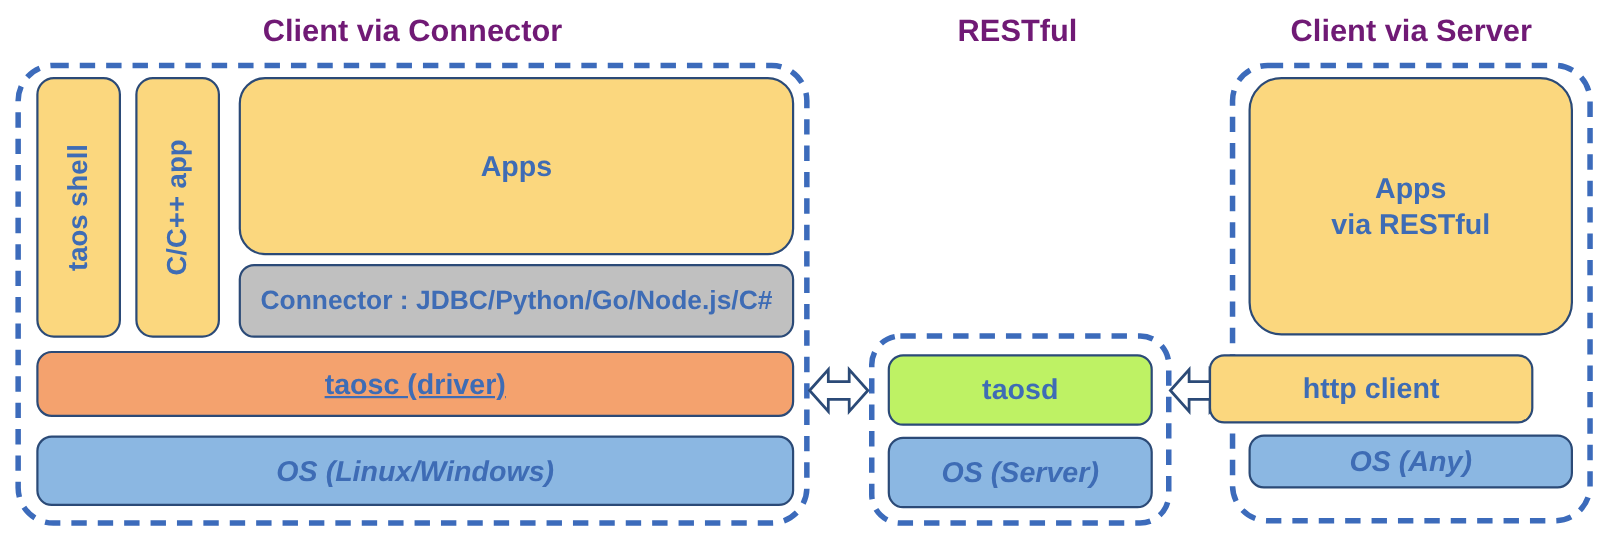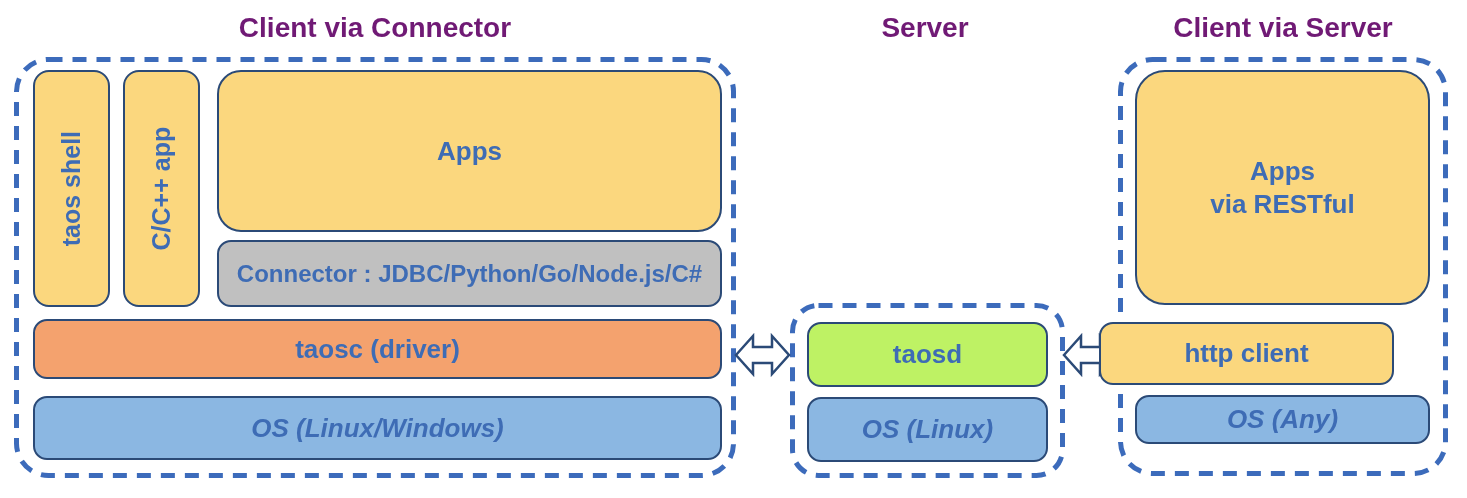--- a/index.html
+++ b/index.html
@@ -54,21 +54,21 @@
   .box-taos-shell { left: 33px;  top: 70px;  width: 77px;  height: 237px; border-radius: 16px; }
   .box-cpp-app    { left: 123px; top: 70px;  width: 77px;  height: 237px; border-radius: 16px; }
   .vertical-label {
     white-space: nowrap;
     transform: rotate(-90deg);
     font-size: 25px;
   }
 
   .box-apps       { left: 217px; top: 70px;  width: 505px; height: 162px; border-radius: 24px; }
   .box-connector  { left: 217px; top: 240px; width: 505px; height: 67px;  border-radius: 14px; font-size: 24px; text-align: right; }
-  .box-taosc      { left: 33px;  top: 319px; width: 689px; height: 60px;  border-radius: 14px; }
+  .box-taosc      { left: 33px;  top: 319px; width: 689px; height: 60px;  border-radius: 14px; text-decoration: underline; }
   .box-os-left    { left: 33px;  top: 396px; width: 689px; height: 64px;  border-radius: 14px; }
 
   .box-taosd      { left: 807px; top: 322px; width: 241px; height: 65px;  border-radius: 14px; }
   .box-os-server  { left: 807px; top: 397px; width: 241px; height: 65px;  border-radius: 14px; }
 
   .box-apps-restful { left: 1135px; top: 70px;  width: 295px; height: 235px; border-radius: 30px; }
   .box-http-client  { left: 1099px; top: 322px; width: 295px; height: 63px;  border-radius: 14px; }
   .box-os-any       { left: 1135px; top: 395px; width: 295px; height: 49px;  border-radius: 14px; }
 </style>
 </head>
@@ -82,21 +82,21 @@
     <rect x="1120.5" y="59.5" width="325" height="414" rx="32" fill="none" stroke="#3C6BBB" stroke-width="5" stroke-dasharray="14 10"></rect>
     <g transform="translate(735,334)">
       <path d="M 1,21 L 18,2 L 18,13 L 37,13 L 37,2 L 54,21 L 37,40 L 37,29 L 18,29 L 18,40 Z" fill="#ffffff" stroke="#2B4A77" stroke-width="2.5" stroke-linejoin="miter"></path>
     </g>
     <g transform="translate(1063,334)">
       <path d="M 1,21 L 18,2 L 18,13 L 37,13 L 37,2 L 54,21 L 37,40 L 37,29 L 18,29 L 18,40 Z" fill="#ffffff" stroke="#2B4A77" stroke-width="2.5" stroke-linejoin="miter"></path>
     </g>
   </svg>
 
   <div class="section-title title-connector">Client via Connector</div>
-  <div class="section-title title-server">Server</div>
+  <div class="section-title title-server">RESTful</div>
   <div class="section-title title-restful">Client via Server</div>
 
   <div class="box fill-yellow box-taos-shell">
     <span class="vertical-label">taos shell</span>
   </div>
   <div class="box fill-yellow box-cpp-app">
     <span class="vertical-label">C/C++ app</span>
   </div>
   <div class="box fill-yellow box-apps">
     <span>Apps</span>
@@ -108,21 +108,21 @@
     <span>taosc (driver)</span>
   </div>
   <div class="box fill-blue box-os-left">
     <span>OS (Linux/Windows)</span>
   </div>
 
   <div class="box fill-green box-taosd">
     <span>taosd</span>
   </div>
   <div class="box fill-blue box-os-server">
-    <span>OS (Linux)</span>
+    <span>OS (Server)</span>
   </div>
 
   <div class="box fill-yellow box-apps-restful">
     <span>
       <span style="display:block">Apps</span>
       <span style="display:block">via RESTful</span>
     </span>
   </div>
   <div class="box fill-yellow box-http-client">
     <span>http client</span>

